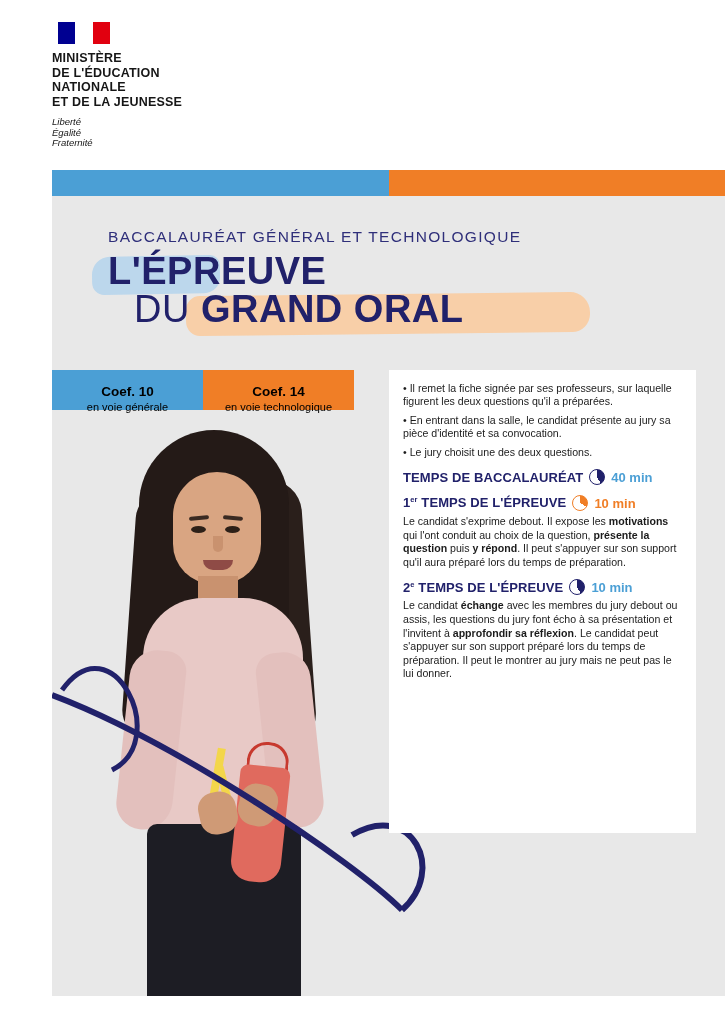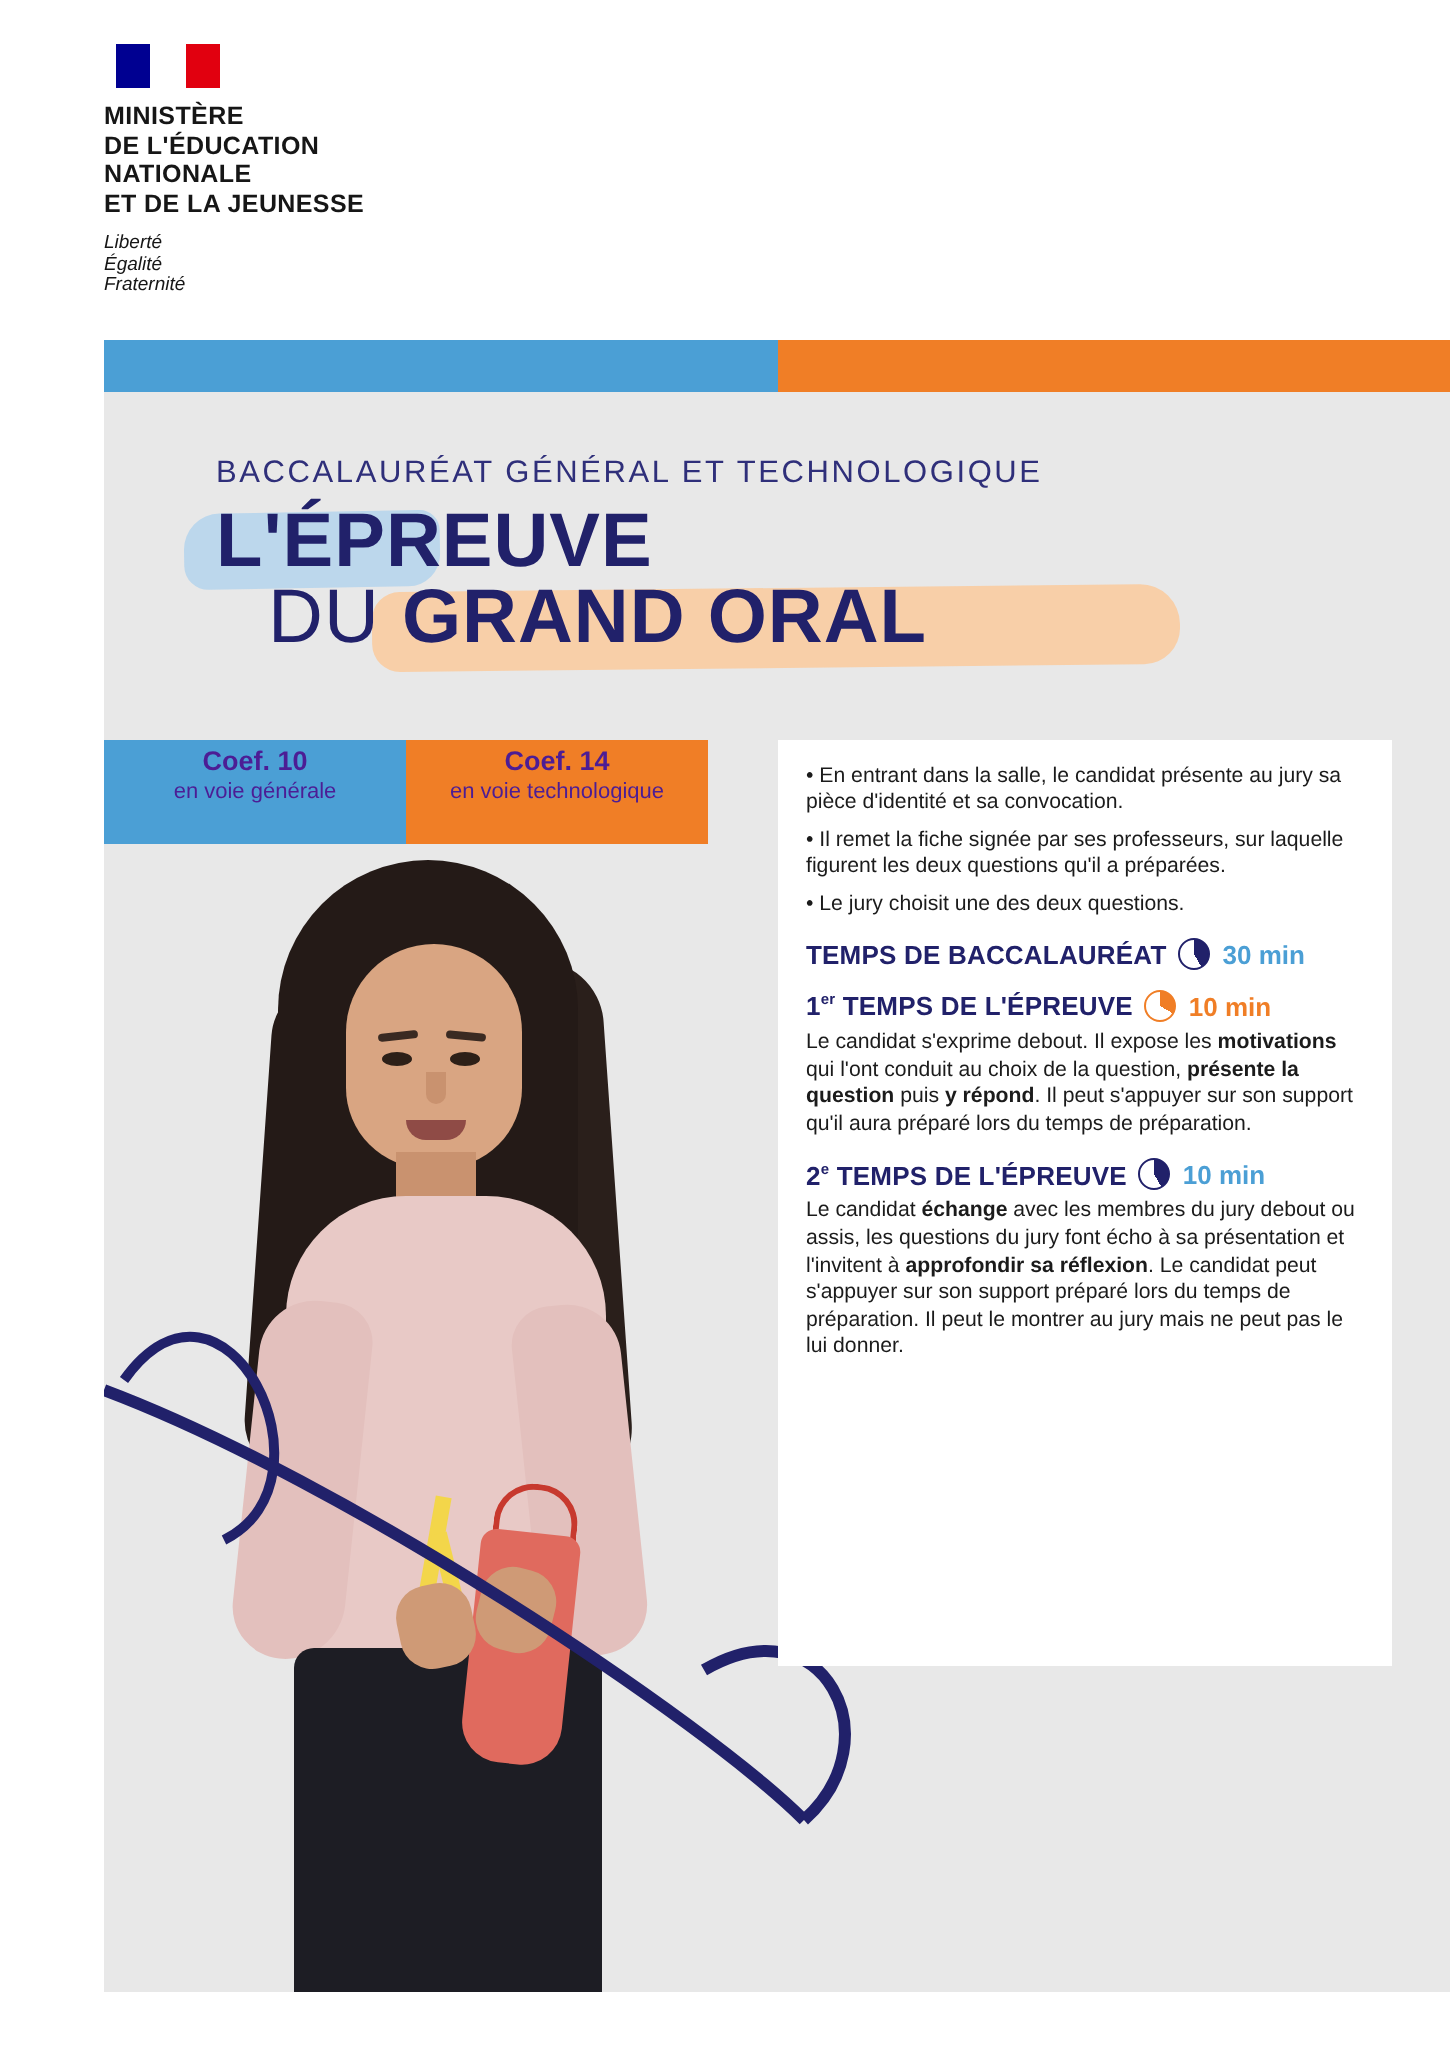--- a/index.html
+++ b/index.html
@@ -126,24 +126,24 @@
 
   
   .coef-row {
     position: absolute;
     left: 52px;
     top: 370px;
     display: flex;
   }
   .coef {
     width: 151px;
-    height: 52px;
-    color: #4c1d95;
+    height: 40px;
+    color: #000000;
     text-align: center;
-    padding-top: 2px;
+    padding-top: 13px;
     box-sizing: border-box;
   }
   .coef.blue { background: #4b9fd5; }
   .coef.orange { background: #f07e26; }
   .coef-main { font-weight: bold; font-size: 13.5px; line-height: 17px; }
   .coef-sub { font-size: 11px; line-height: 14px; }
 
   
   .card {
     position: absolute;
@@ -454,30 +454,30 @@
 
 <svg class="swoosh" viewBox="0 0 420 480" xmlns="http://www.w3.org/2000/svg">
   <path d="M10 250 C 60 180, 120 300, 60 330" fill="none" stroke="#21216a" stroke-width="5"></path>
   <path d="M0 255 C 120 300, 300 420, 350 470" fill="none" stroke="#21216a" stroke-width="6"></path>
   <path d="M350 470 C 395 430, 360 360, 300 395" fill="none" stroke="#21216a" stroke-width="6"></path>
   <path d="M420 60 C 400 95, 405 125, 430 140" fill="none" stroke="#21216a" stroke-width="5"></path>
 </svg>
 
 <div class="card">
   <div class="intro">
+    <p>• Il remet la fiche signée par ses professeurs, sur laquelle figurent les deux questions qu'il a préparées.</p>
     <p>• En entrant dans la salle, le candidat présente au jury sa pièce d'identité et sa convocation.</p>
-    <p>• Il remet la fiche signée par ses professeurs, sur laquelle figurent les deux questions qu'il a préparées.</p>
     <p>• Le jury choisit une des deux questions.</p>
   </div>
 
   <div class="section">
     <div class="section-head">
       <span class="section-title">TEMPS DE BACCALAURÉAT</span>
       <span class="clock"></span>
-      <span class="duration">30 min</span>
+      <span class="duration">40 min</span>
     </div>
   </div>
 
   <div class="section">
     <div class="section-head">
       <span class="section-title">1<sup>er</sup> TEMPS DE L'ÉPREUVE</span>
       <span class="clock orange"></span>
       <span class="duration orange">10 min</span>
     </div>
     <div class="section-body">Le candidat s'exprime debout. Il expose les <b>motivations</b> qui l'ont conduit au choix de la question, <b>présente la question</b> puis <b>y répond</b>. Il peut s'appuyer sur son support qu'il aura préparé lors du temps de préparation.</div>

